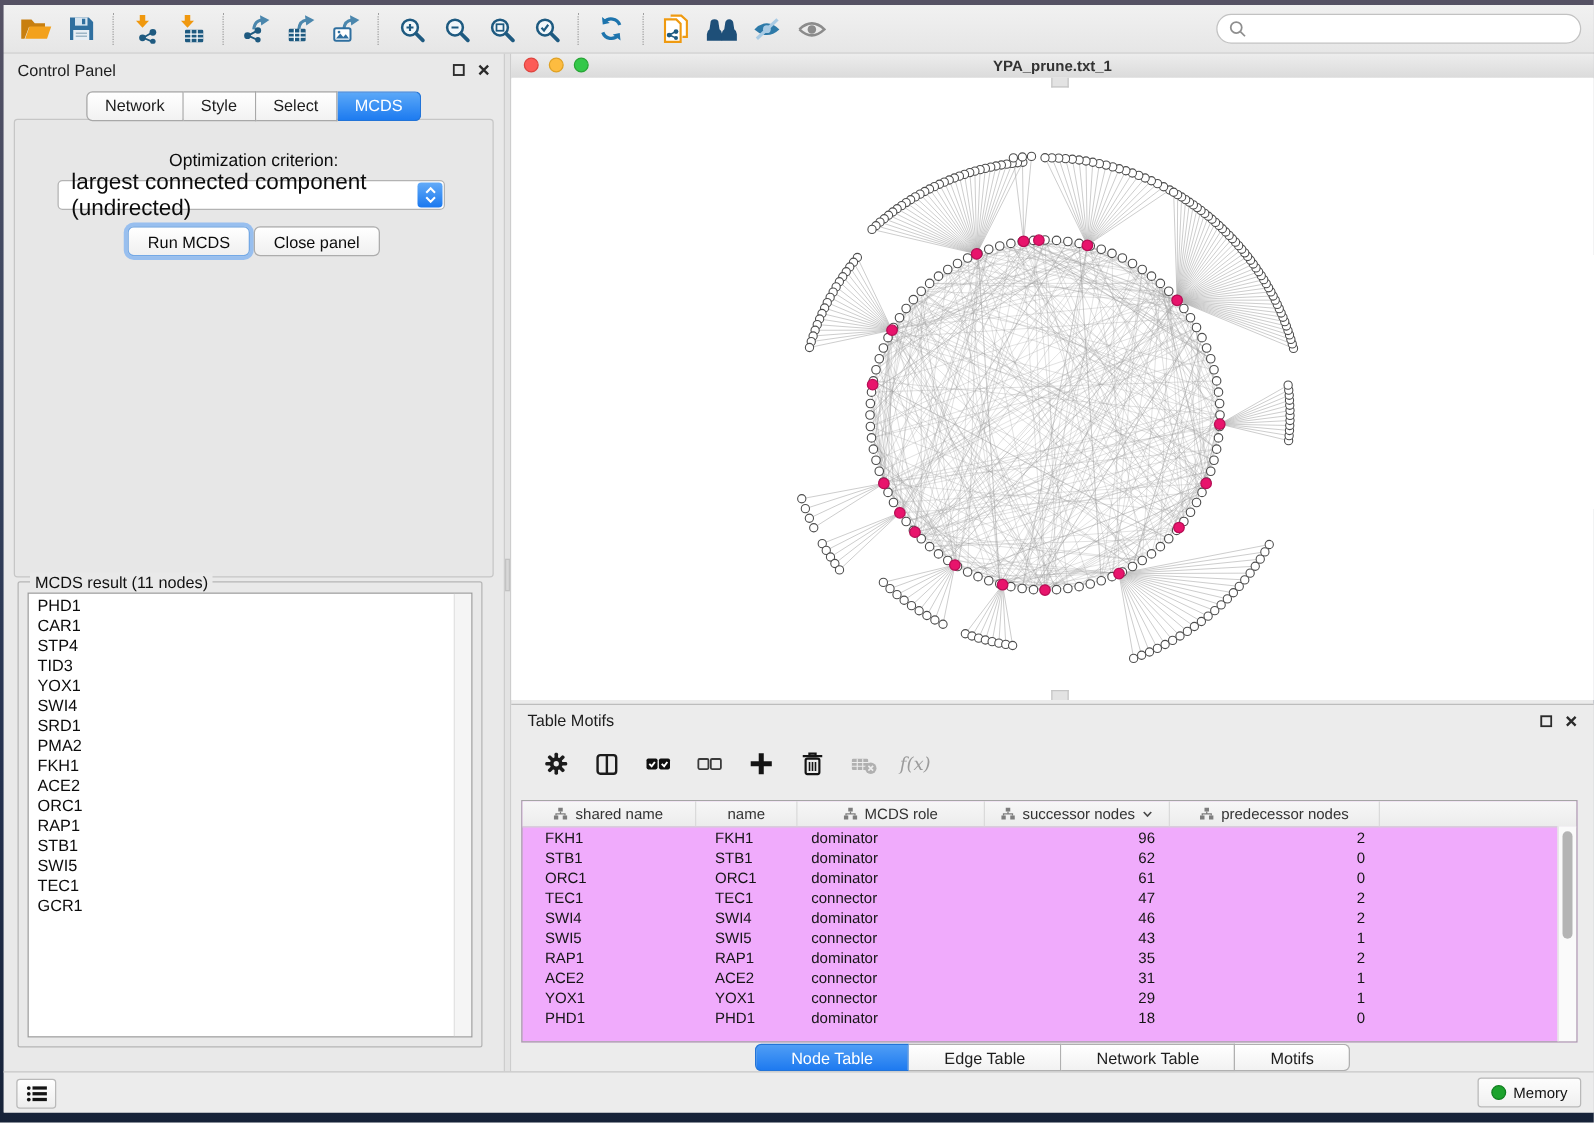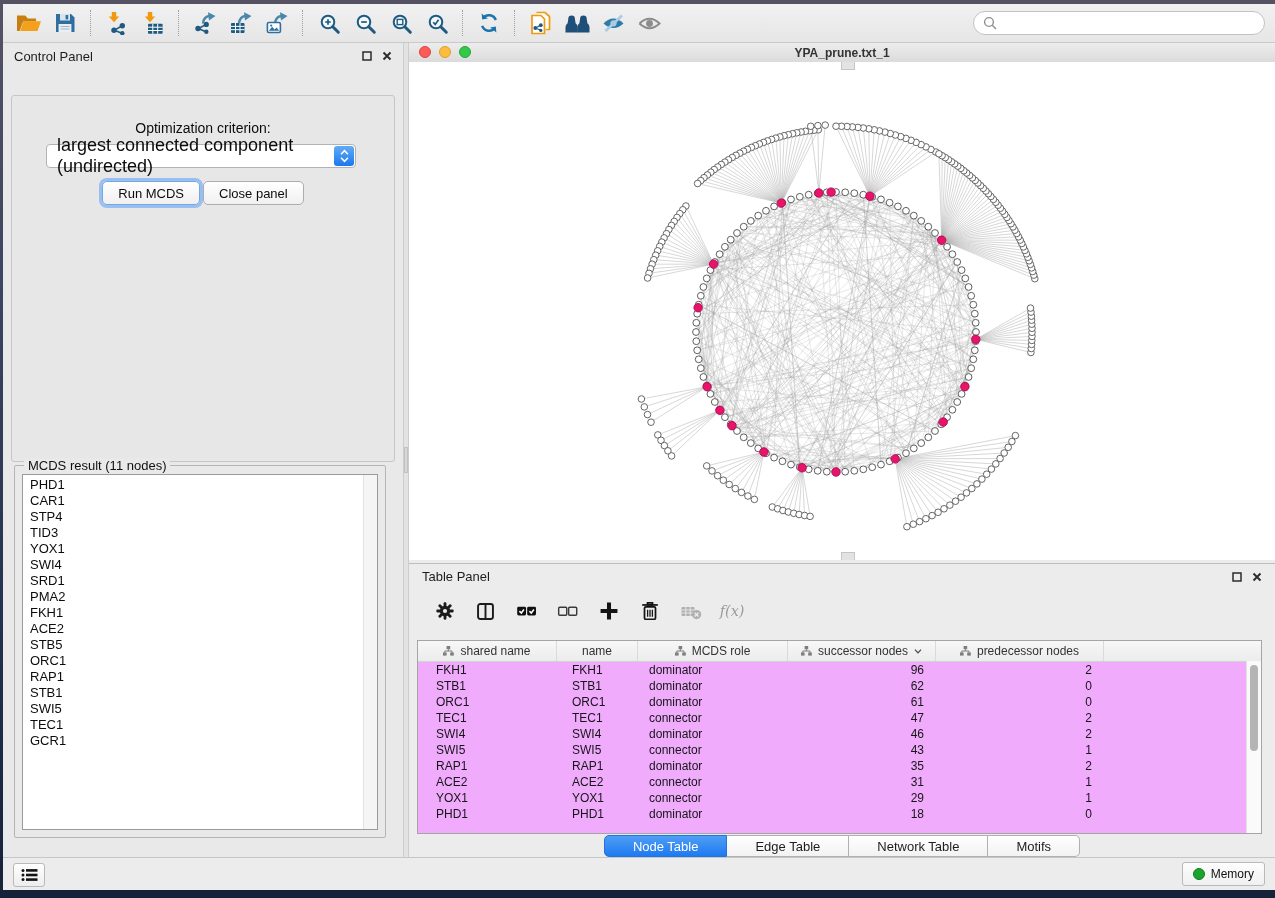--- a/index.html
+++ b/index.html
@@ -246,20 +246,26 @@
       <span>Control Panel</span>
       <span class="win-icons">
         <svg width="10" height="10" viewBox="0 0 10 10">
             <rect x="1" y="1" width="8" height="8" fill="none" stroke="#2b2b2b" stroke-width="1.5"></rect>
           </svg>
         <svg width="10" height="10" viewBox="0 0 10 10">
             <path d="M1.5 1.5 L8.5 8.5 M8.5 1.5 L1.5 8.5" stroke="#2b2b2b" stroke-width="1.9"></path>
           </svg>
       </span>
     </div>
+    <div class="seg-tabs">
+        <span class="seg">Network</span>
+        <span class="seg">Style</span>
+        <span class="seg">Select</span>
+        <span class="seg active">MCDS</span>
+      </div>
     <div class="tab-pane">
       <div class="opt-label">Optimization criterion:</div>
       <div class="select">
         <span>largest connected component (undirected)</span>
         <span class="stepper">
             <svg width="9" height="14" viewBox="0 0 9 14">
               <path d="M1 5.2 L4.5 1.6 L8 5.2 M1 8.8 L4.5 12.4 L8 8.8" stroke="#fff" stroke-width="1.6" fill="none"></path>
             </svg>
           </span>
       </div>
@@ -275,21 +281,20 @@
             <li>PHD1</li>
             <li>CAR1</li>
             <li>STP4</li>
             <li>TID3</li>
             <li>YOX1</li>
             <li>SWI4</li>
             <li>SRD1</li>
             <li>PMA2</li>
             <li>FKH1</li>
             <li>ACE2</li>
-            <li>STB5</li>
             <li>ORC1</li>
             <li>RAP1</li>
             <li>STB1</li>
             <li>SWI5</li>
             <li>TEC1</li>
             <li>GCR1</li>
           </ul>
         <span class="list-track"></span>
       </div>
     </div>
@@ -1184,21 +1189,21 @@
             <circle cx="534.2" cy="360.0" r="4.2" fill="#e8146c" stroke="#b80d55" stroke-width="1"></circle>
             <circle cx="555.9" cy="324.7" r="4.2" fill="#e8146c" stroke="#b80d55" stroke-width="1"></circle>
           </svg>
         <span class="otg top"></span>
         <span class="otg bot"></span>
       </div>
     </div>
 
     <div class="table-panel">
       <div class="tp-head">
-        <span>Table Panel</span>
+        <span>Table Motifs</span>
         <span class="win-icons">
           <svg width="10" height="10" viewBox="0 0 10 10">
               <rect x="1" y="1" width="8" height="8" fill="none" stroke="#2b2b2b" stroke-width="1.5"></rect>
             </svg>
           <svg width="10" height="10" viewBox="0 0 10 10">
               <path d="M1.5 1.5 L8.5 8.5 M8.5 1.5 L1.5 8.5" stroke="#2b2b2b" stroke-width="1.9"></path>
             </svg>
         </span>
       </div>
       <div class="tp-toolbar">

